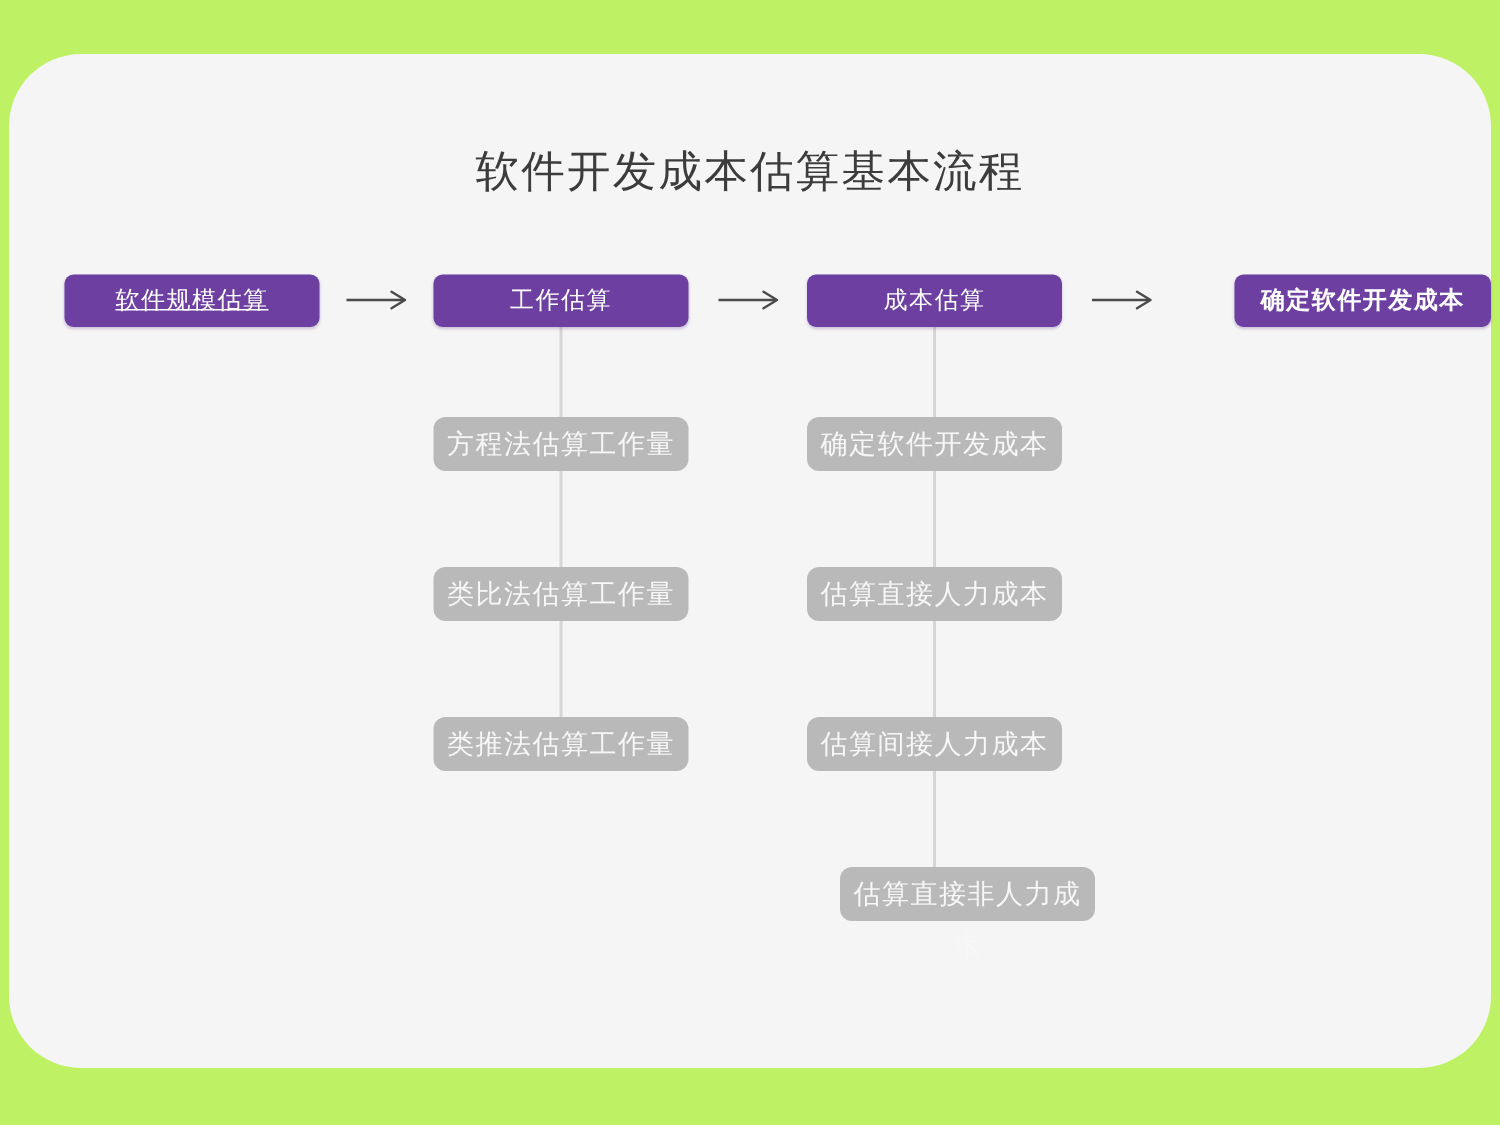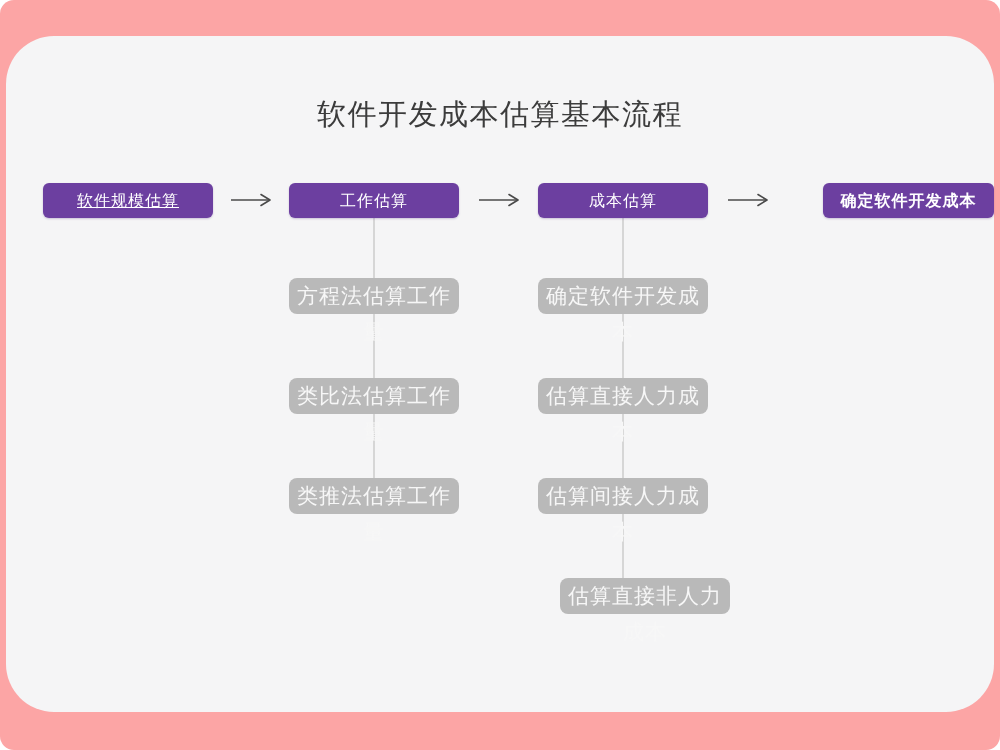--- a/index.html
+++ b/index.html
@@ -4,23 +4,22 @@
 <style>
   * { margin: 0; padding: 0; box-sizing: border-box; }
   html, body { background: #ffffff; }
   body {
     font-family: "Liberation Sans", "DejaVu Sans", sans-serif;
   }
   .stage {
     position: relative;
     width: 1000px;
     height: 750px;
-    background: #fca5a5;
+    background: #bef264;
     overflow: hidden;
-    border-radius: 14px;
   }
   .card {
     position: absolute;
     left: 6px;
     top: 36px;
     width: 988px;
     height: 676px;
     background: #f5f5f6;
     border-radius: 48px;
   }
@@ -50,21 +49,21 @@
   }
   .node.purple {
     background: #6c3fa0;
     box-shadow: 0 1px 2px rgba(80, 40, 130, 0.25);
   }
   .node.gray {
     background: #b9b9b9;
     border-radius: 8px;
     height: 36px;
     line-height: 36px;
-    font-size: 21px;
+    font-size: 18px;
     color: #f7f7f7;
   }
   .connector {
     position: absolute;
     width: 2px;
     background: #d6d6d6;
     z-index: 1;
   }
   .arrow {
     position: absolute;

